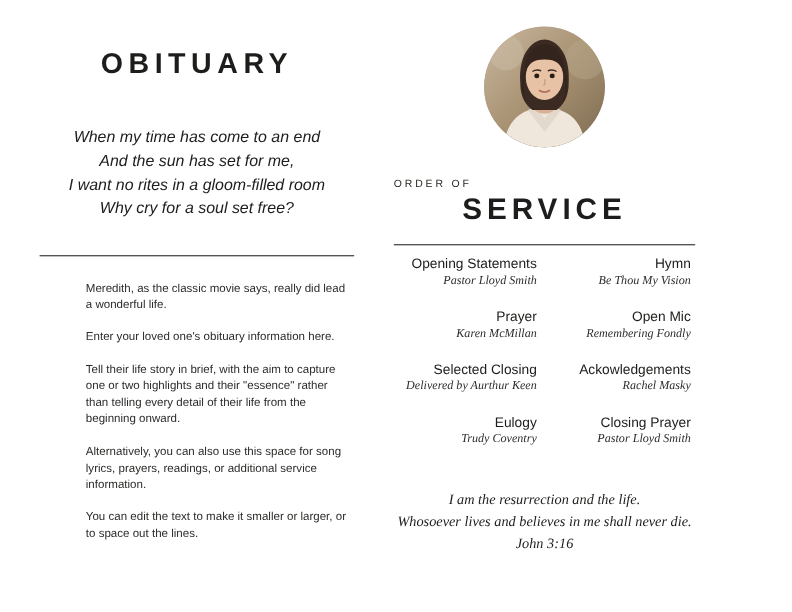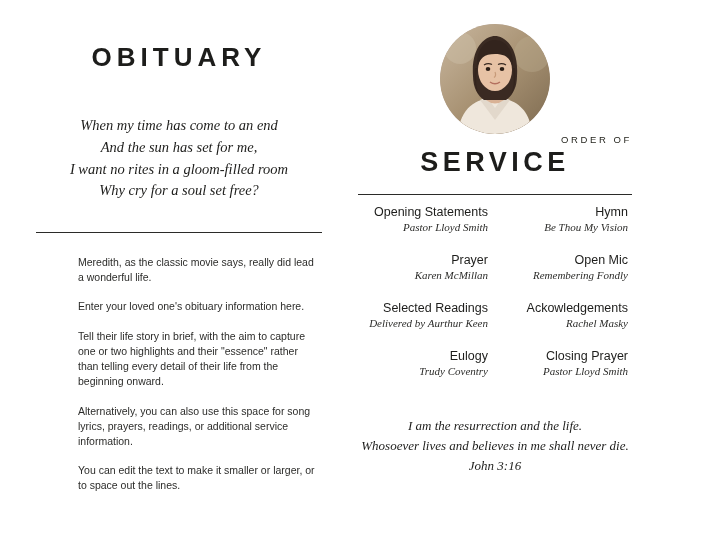--- a/index.html
+++ b/index.html
@@ -43,21 +43,21 @@
     font-size: 26px;
     font-weight: 700;
     letter-spacing: 5px;
     margin-top: 20px;
     margin-bottom: 0;
     color: #1d1d1b;
   }
   .poem {
     margin-top: 42px;
     text-align: center;
-    font-family: Liberation Serif, serif;
+    font-family: Liberation Sans, sans-serif;
     font-style: italic;
     font-size: 14.5px;
     line-height: 1.5;
     color: #1d1d1b;
   }
   .poem div { white-space: nowrap; }
   .rule {
     height: 1px;
     background: #2b2b29;
     margin: 26px 0 0 0;
@@ -83,23 +83,24 @@
   .portrait {
     width: 110px;
     height: 110px;
     border-radius: 50%;
     overflow: hidden;
     position: relative;
     background: #b9a99a;
   }
   .portrait svg { display: block; }
   .order-of {
-    text-align: right;
+    text-align: left;
     font-size: 9.5px;
     letter-spacing: 2.6px;
+    margin-top: 28px;
     color: #26261f;
   }
   .service {
     text-align: center;
     font-size: 27px;
     font-weight: 700;
     letter-spacing: 4.5px;
     margin-top: 2px;
     color: #1d1d1b;
   }
@@ -224,21 +225,21 @@
       </div>
       <div>
         <p class="svc-title">Prayer</p>
         <p class="svc-person">Karen McMillan</p>
       </div>
       <div>
         <p class="svc-title">Open Mic</p>
         <p class="svc-person">Remembering Fondly</p>
       </div>
       <div>
-        <p class="svc-title">Selected Readings</p>
+        <p class="svc-title">Selected Closing</p>
         <p class="svc-person">Delivered by Aurthur Keen</p>
       </div>
       <div>
         <p class="svc-title">Ackowledgements</p>
         <p class="svc-person">Rachel Masky</p>
       </div>
       <div>
         <p class="svc-title">Eulogy</p>
         <p class="svc-person">Trudy Coventry</p>
       </div>

